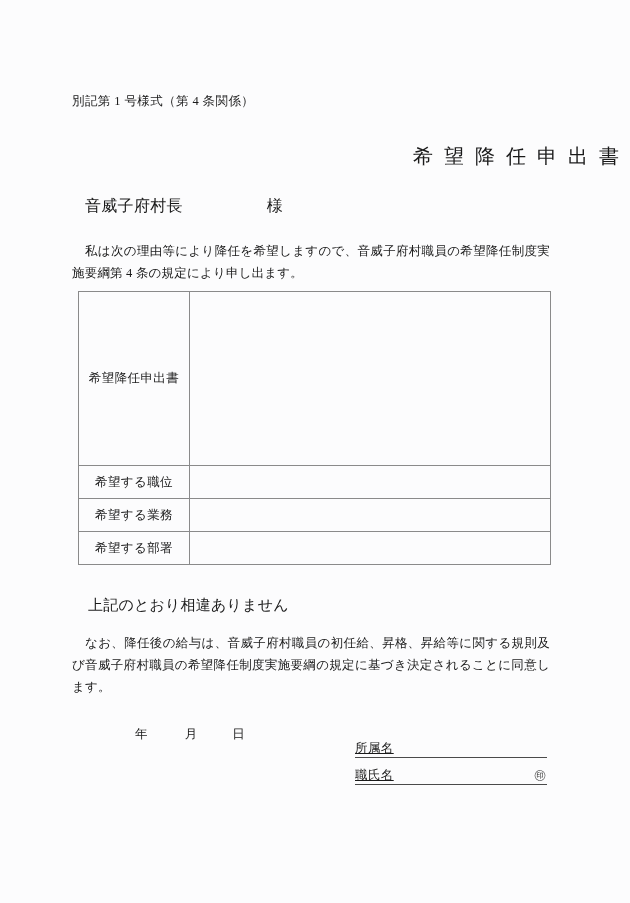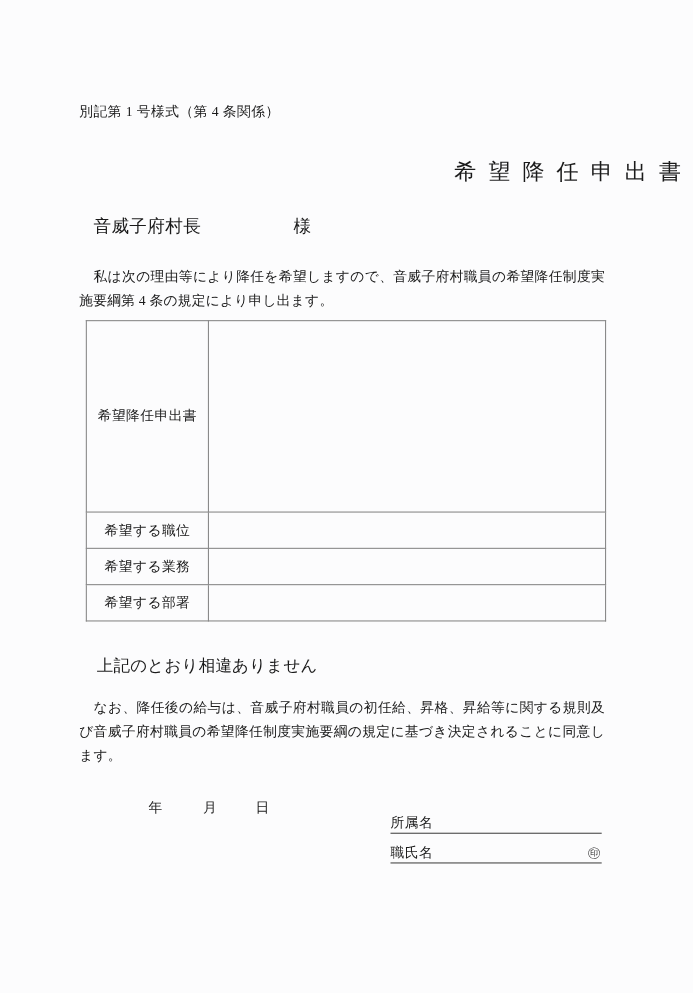--- a/index.html
+++ b/index.html
@@ -143,20 +143,21 @@
     border-bottom: 1px solid #4a4a4a;
     display: flex;
     align-items: flex-end;
     justify-content: space-between;
   }
   .sig-row + .sig-row { margin-top: 4px; }
   .sig-label {
     letter-spacing: 0.4px;
     line-height: 18px;
     white-space: nowrap;
+    text-decoration: underline;
   }
   .seal-mark {
     font-size: 12px;
     line-height: 18px;
     padding-right: 1px;
   }
 </style>
 </head>
 <body>
 

